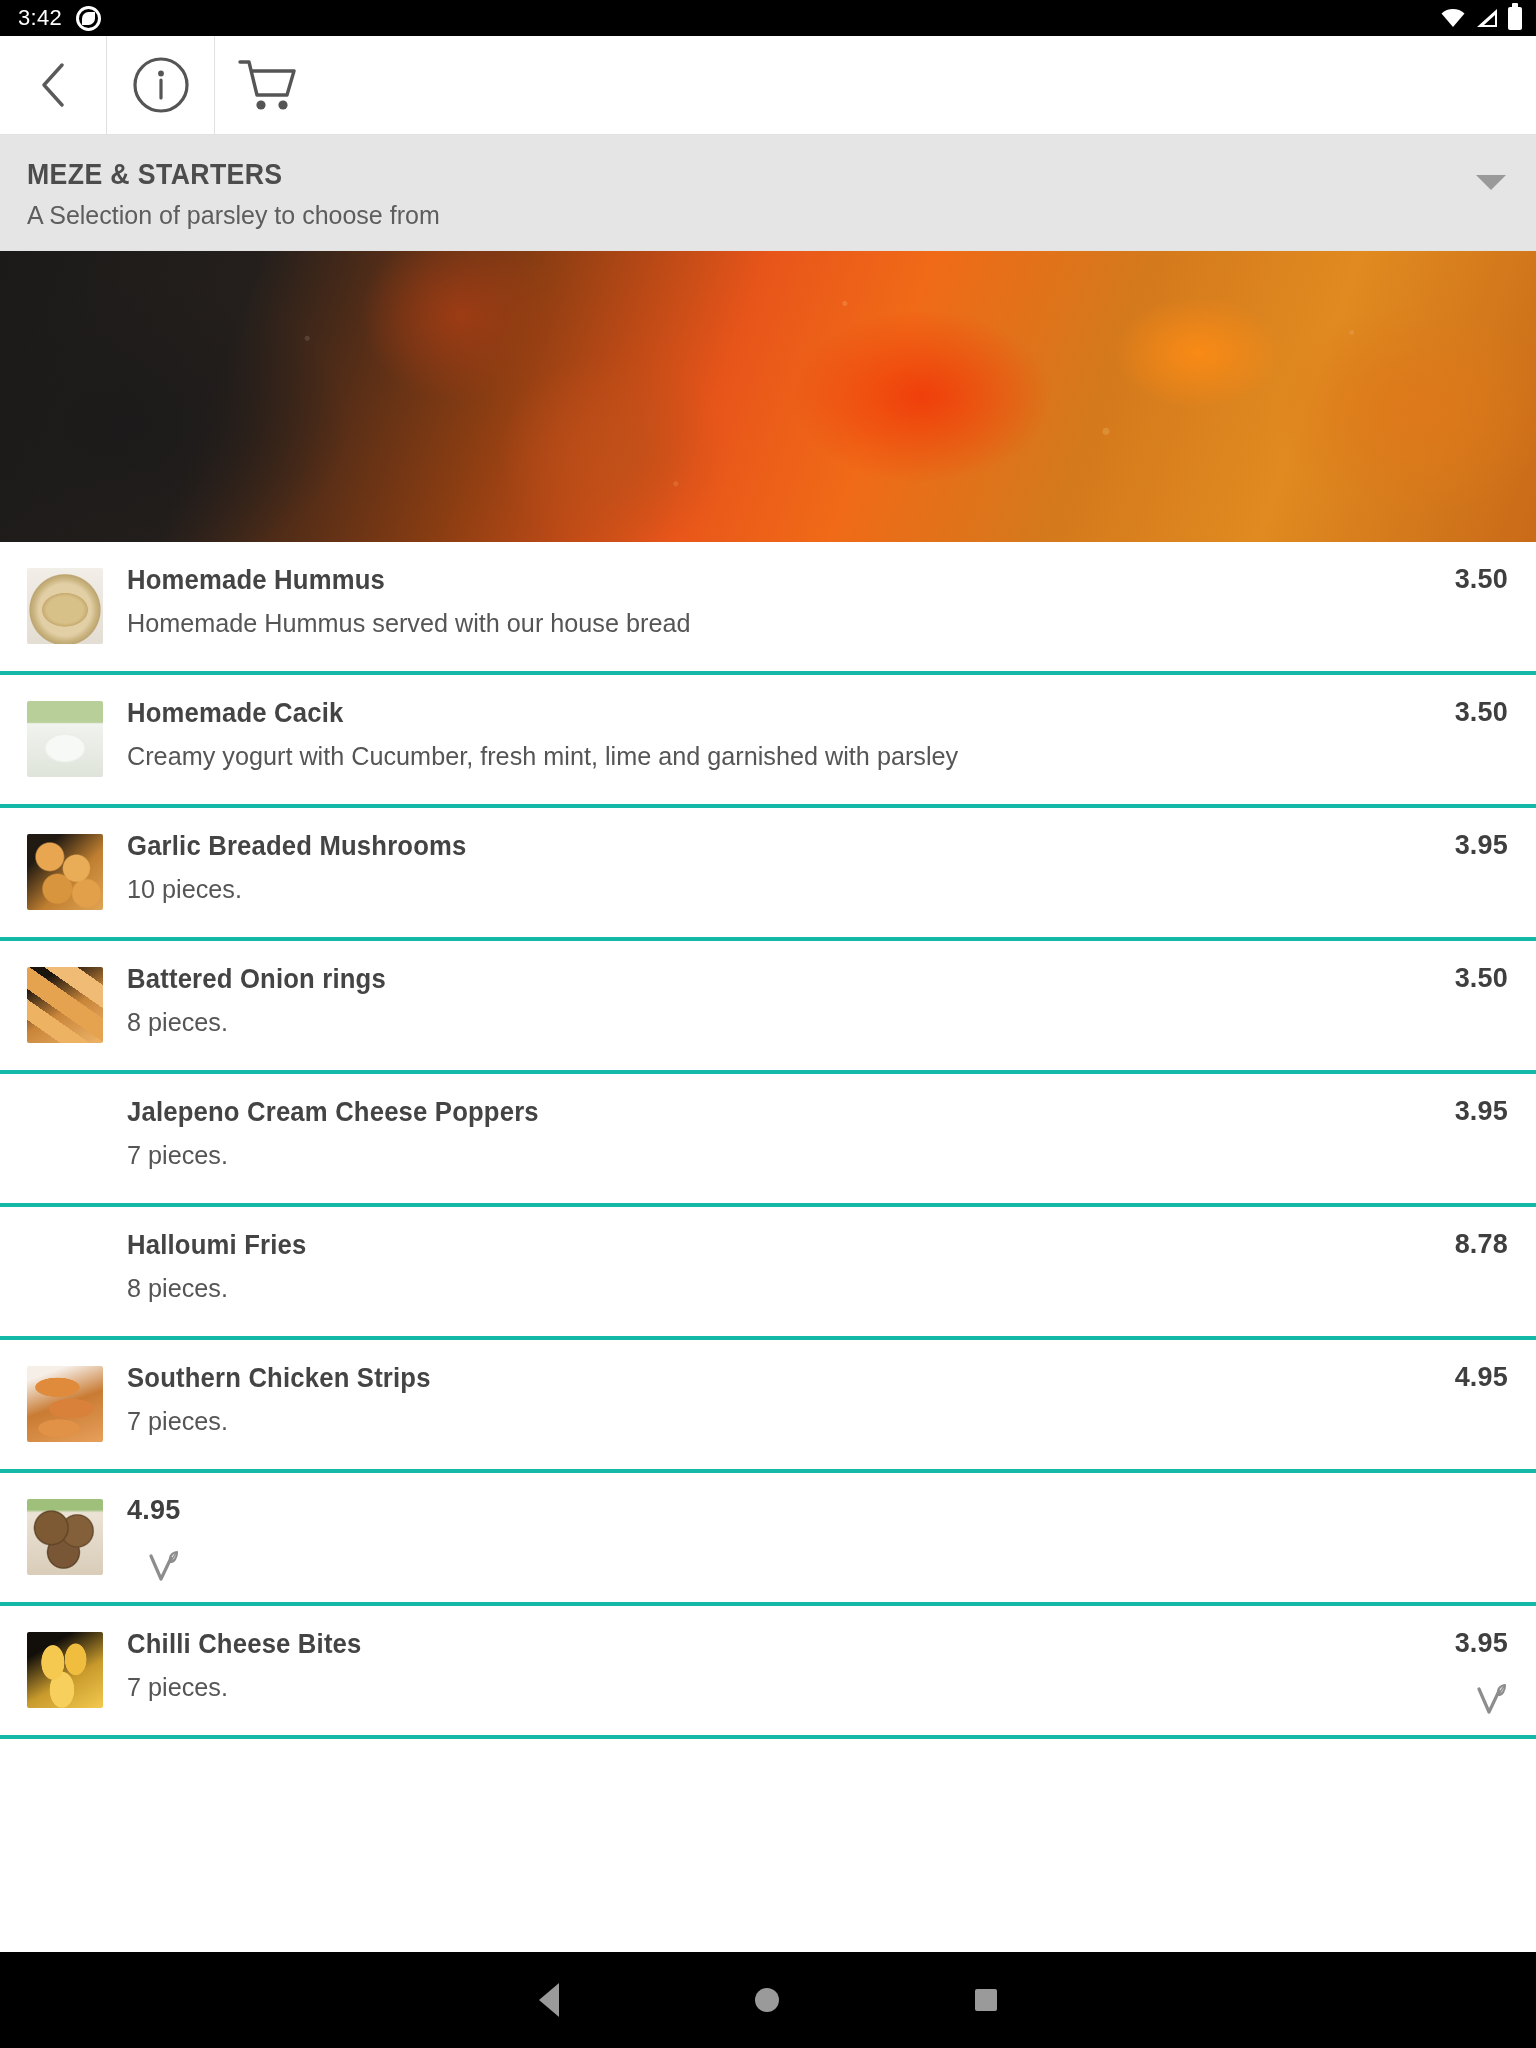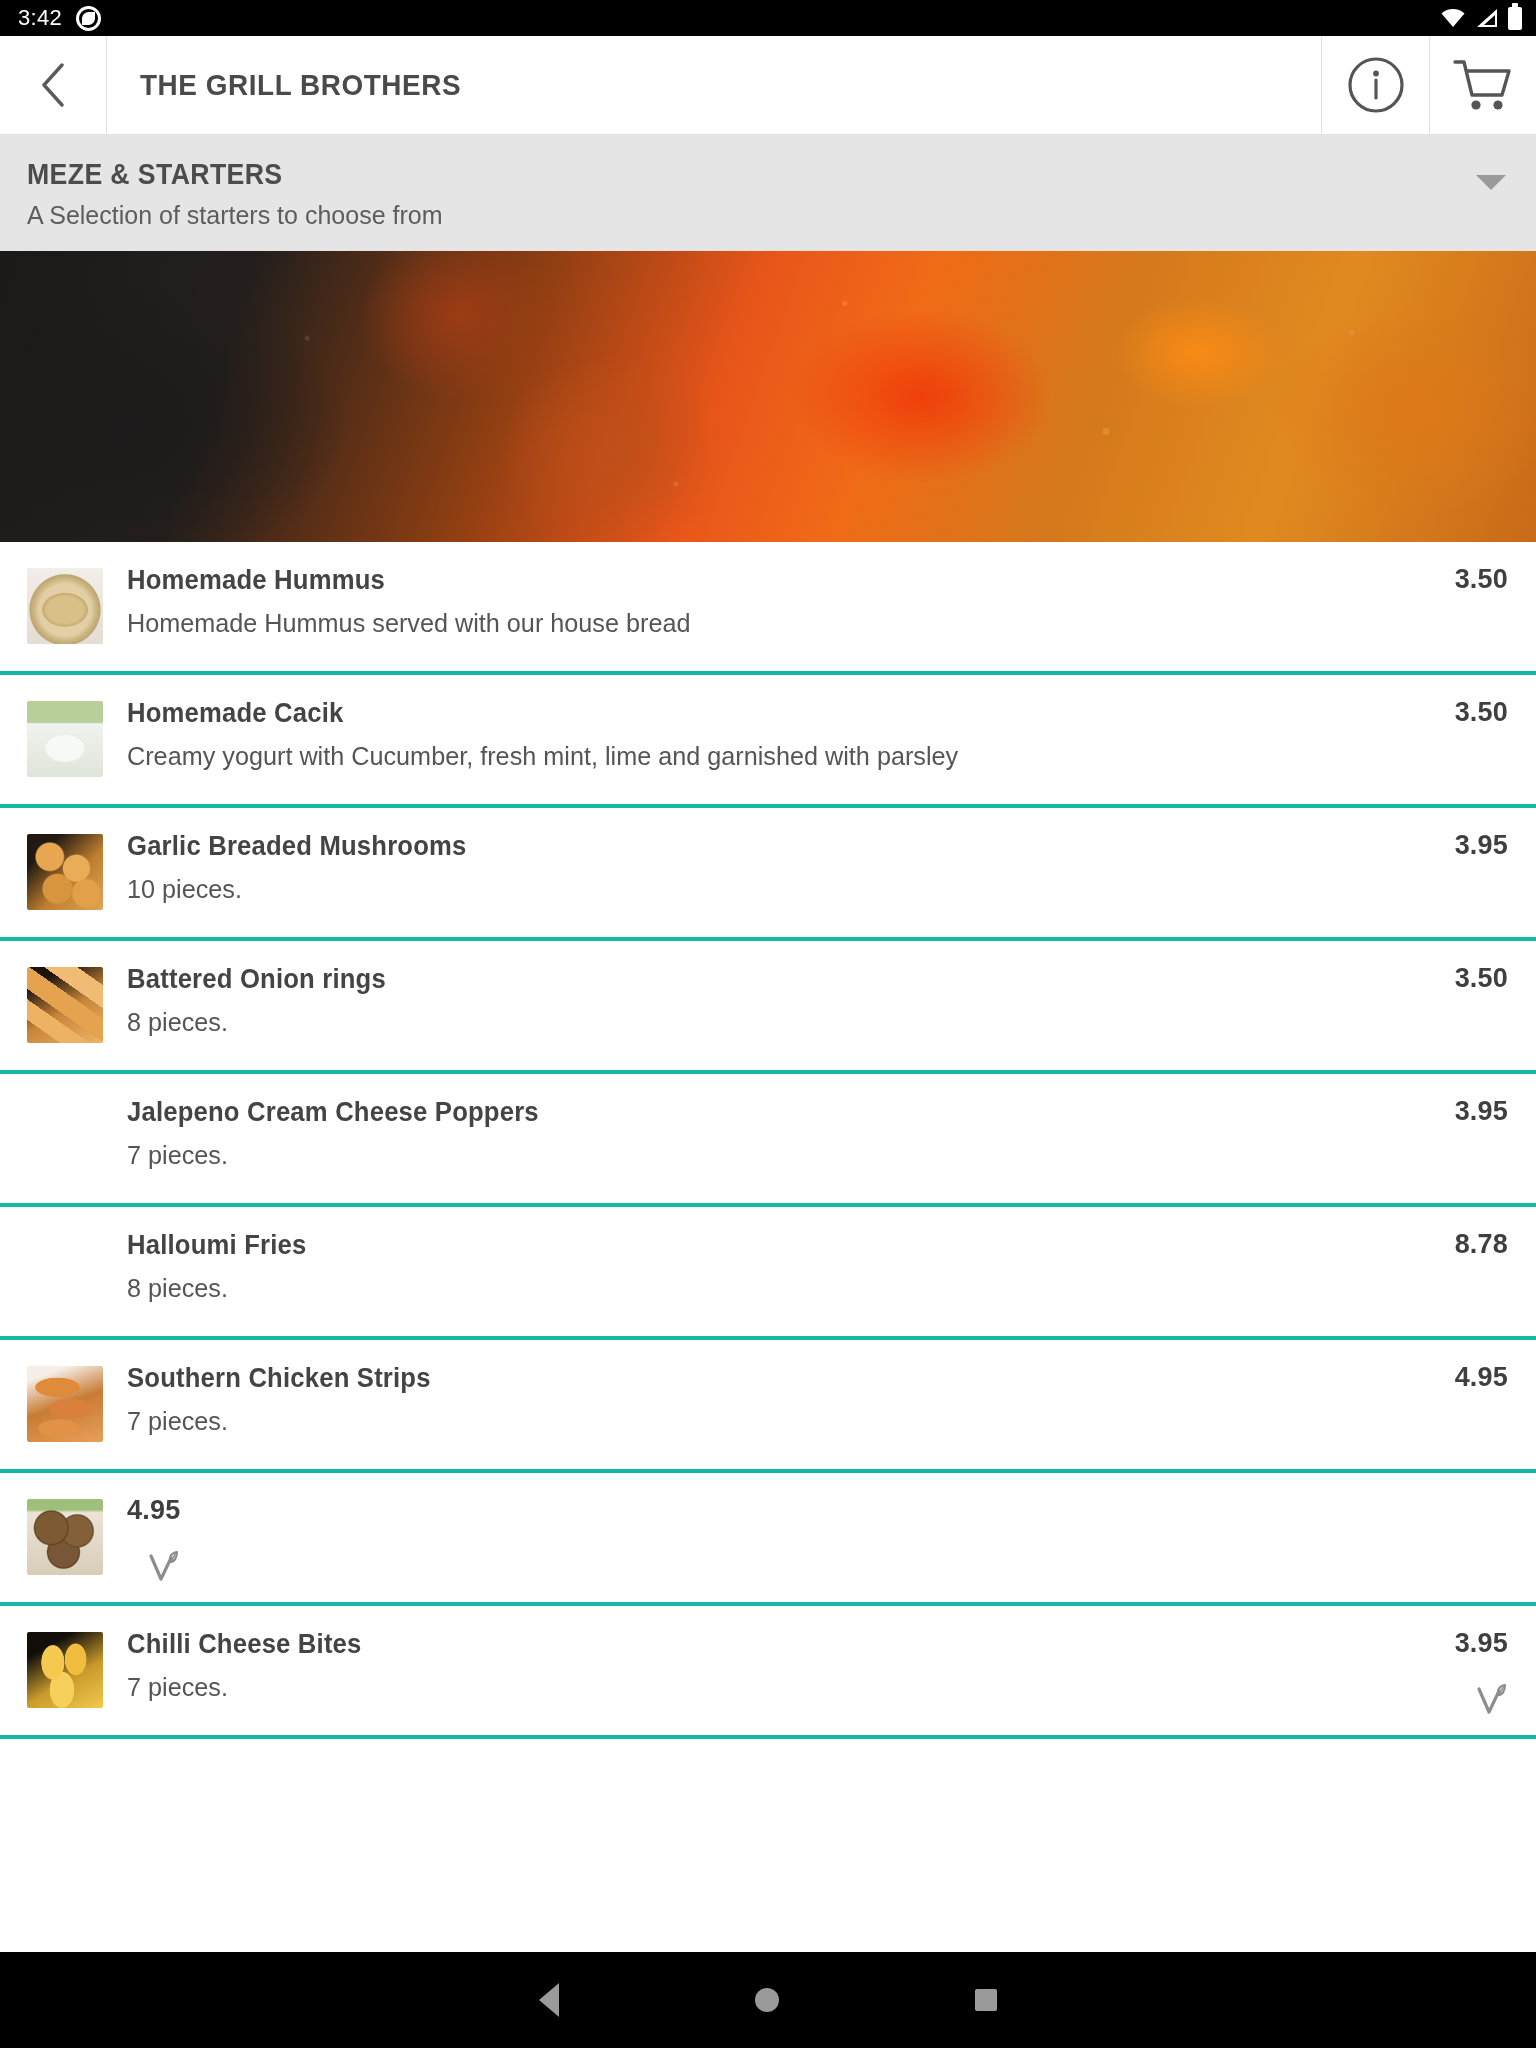--- a/index.html
+++ b/index.html
@@ -191,42 +191,39 @@
       <span class="ic-bat"></span>
     </div>
   </div>
 
   <div class="appbar">
     <div class="ab-back">
       <svg class="chev-left" viewBox="0 0 26 44">
         <path d="M22 2 L4 22 L22 42" fill="none" stroke="#5a5a5a" stroke-width="3.4" stroke-linecap="round" stroke-linejoin="round"></path>
       </svg>
     </div>
-    <div class="ab-title-wrap">
-      <span class="ab-title">THE GRILL BROTHERS</span>
-    </div>
     <div class="ab-info">
       <svg width="58" height="58" viewBox="0 0 58 58">
         <circle cx="29" cy="29" r="26" fill="none" stroke="#555" stroke-width="3.2"></circle>
         <circle cx="29" cy="17.5" r="2.9" fill="#555"></circle>
         <path d="M29 24 L29 42" stroke="#555" stroke-width="3.2" stroke-linecap="round" fill="none"></path>
       </svg>
     </div>
     <div class="ab-cart">
       <svg width="62" height="56" viewBox="0 0 62 56">
         <path d="M3 5 H12 L20 38 H50 L57 14 H16" fill="none" stroke="#555" stroke-width="3.4" stroke-linecap="round" stroke-linejoin="round"></path>
         <circle cx="24" cy="48" r="4.6" fill="#555"></circle>
         <circle cx="46" cy="48" r="4.6" fill="#555"></circle>
       </svg>
     </div>
   </div>
 
   <div class="section">
     <div class="sec-title">MEZE &amp; STARTERS</div>
-    <div class="sec-sub">A Selection of starters to choose from</div>
+    <div class="sec-sub">A Selection of parsley to choose from</div>
     <div class="sec-caret"></div>
   </div>
 
   <div class="hero">
     <div class="hero-img"></div>
     <div class="hero-spk"></div>
   </div>
 
   <div class="list" id="menu-list">
       <div class="item">

